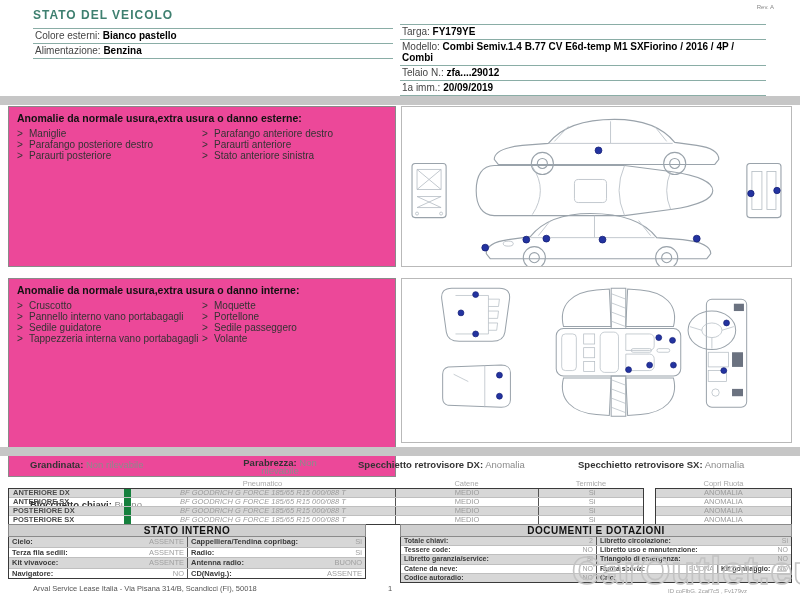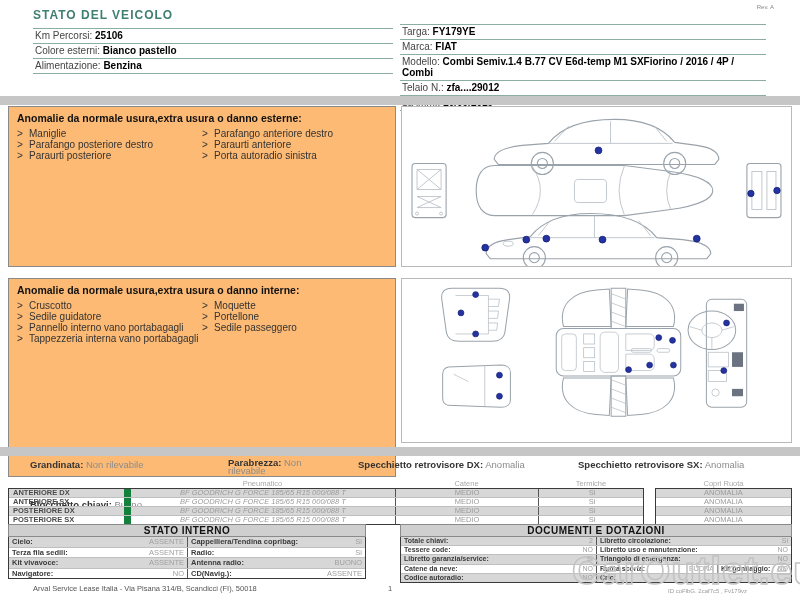--- a/index.html
+++ b/index.html
@@ -17,42 +17,42 @@
   .hblock-right { left:400px; top:24px; width:366px; }
   .hrow { border-bottom:1px solid #8aada6; padding:1px 2px 2px 2px; line-height:11px; }
   .hrow .lab { color:#444; }
   .hrow .val { color:#000; font-weight:bold; }
 
   .graybar { position:absolute; left:0; width:800px; height:9px; background:#c6c6c6; }
   .graybar.top { top:96px; }
   .graybar.mid { top:447px; }
 
   
-  .abox { position:absolute; left:8px; width:388px; border:1px solid #8a8a8a; background:#fdba74; padding:5px 8px; }
+  .abox { position:absolute; left:8px; width:388px; border:1px solid #8a8a8a; background:#ec4899; padding:5px 8px; }
   .abox.ext { top:106px; height:161px; }
   .abox.int { top:278px; height:199px; }
   .abox-title { font-size:10.5px; font-weight:bold; color:#111; margin-bottom:4px; }
   .acols { display:flex; }
   .acols ul { list-style:none; width:50%; font-size:10px; color:#333; }
   .acols li { padding-left:12px; position:relative; line-height:11px; }
   .acols li::before { content:">"; position:absolute; left:0; color:#333; }
 
   
   .dbox { position:absolute; left:401px; width:391px; border:1px solid #b9b9b9; background:#fff; }
   .dbox.ext { top:106px; height:161px; }
   .dbox.int { top:278px; height:165px; }
   .dbox svg { width:100%; height:100%; display:block; }
   .ln path, .ln rect, .ln circle, .ln ellipse { fill:none; stroke:#9aa3ab; stroke-width:1.1; }
   .ln .thin { stroke-width:0.8; stroke:#b4bcc3; }
   .dot { fill:#2333a0 !important; stroke:#172178 !important; stroke-width:0.8 !important; }
   .dk { fill:#6b7280 !important; stroke:none !important; }
 
   
   .summary { position:absolute; left:0; top:457px; width:800px; font-size:9.5px; }
-  .sum-item { position:absolute; white-space:nowrap; }
+  .sum-item { position:absolute; white-space:nowrap;text-align:center; }
   .sum-item .slab { font-weight:bold; color:#333; }
   .sum-item .sval { color:#8b8b8b; }
   .sum-item.parabrezza { width:104px; white-space:normal; line-height:8px; }
 
   
   .tires { position:absolute; top:480px; font-size:7.5px; }
   .tires-main { left:8px; width:636px; }
   .tires-copri { left:655px; width:137px; }
   .trow { display:grid; }
   .tires-main .trow { grid-template-columns:122px 265px 143px 106px; }
@@ -99,41 +99,33 @@
 </head>
 <body>
 
 <div id="page">
 
   <div class="title">STATO DEL VEICOLO</div>
   <div class="rev">Rev. A</div>
 
   <div class="hblock hblock-left">
     <div class="hrow">
-      <span class="lab">Km Percorsi:</span>
-      <span class="val">25106</span>
-    </div>
-    <div class="hrow">
       <span class="lab">Colore esterni:</span>
       <span class="val">Bianco pastello</span>
     </div>
     <div class="hrow">
       <span class="lab">Alimentazione:</span>
       <span class="val">Benzina</span>
     </div>
   </div>
 
   <div class="hblock hblock-right">
     <div class="hrow">
       <span class="lab">Targa:</span>
       <span class="val">FY179YE</span>
-    </div>
-    <div class="hrow">
-      <span class="lab">Marca:</span>
-      <span class="val">FIAT</span>
     </div>
     <div class="hrow">
       <span class="lab">Modello:</span>
       <span class="val">Combi Semiv.1.4 B.77 CV E6d-temp M1 SXFiorino / 2016 / 4P / Combi</span>
     </div>
     <div class="hrow">
       <span class="lab">Telaio N.:</span>
       <span class="val">zfa....29012</span>
     </div>
     <div class="hrow">
@@ -148,38 +140,39 @@
     <div class="abox-title">Anomalie da normale usura,extra usura o danno esterne:</div>
     <div class="acols">
       <ul>
         <li>Maniglie</li>
         <li>Parafango posteriore destro</li>
         <li>Paraurti posteriore</li>
       </ul>
       <ul>
         <li>Parafango anteriore destro</li>
         <li>Paraurti anteriore</li>
-        <li>Porta autoradio sinistra</li>
+        <li>Stato anteriore sinistra</li>
       </ul>
     </div>
   </div>
 
   <div class="abox int">
     <div class="abox-title">Anomalie da normale usura,extra usura o danno interne:</div>
     <div class="acols">
       <ul>
         <li>Cruscotto</li>
+        <li>Pannello interno vano portabagagli</li>
         <li>Sedile guidatore</li>
-        <li>Pannello interno vano portabagagli</li>
         <li>Tappezzeria interna vano portabagagli</li>
       </ul>
       <ul>
         <li>Moquette</li>
         <li>Portellone</li>
         <li>Sedile passeggero</li>
+        <li>Volante</li>
       </ul>
     </div>
   </div>
 
   <div class="dbox ext">
     <svg viewBox="0 0 388 158">
 
       <g class="ln" transform="translate(88,6)">
         <path d="M4,46 C4,38 14,34 32,32 L58,30 C72,12 98,6 124,6 C152,6 172,14 184,29 L206,32 C220,34 228,39 228,46 L224,51 L8,51 Z"></path>
         <circle cx="52" cy="50" r="11"></circle>

